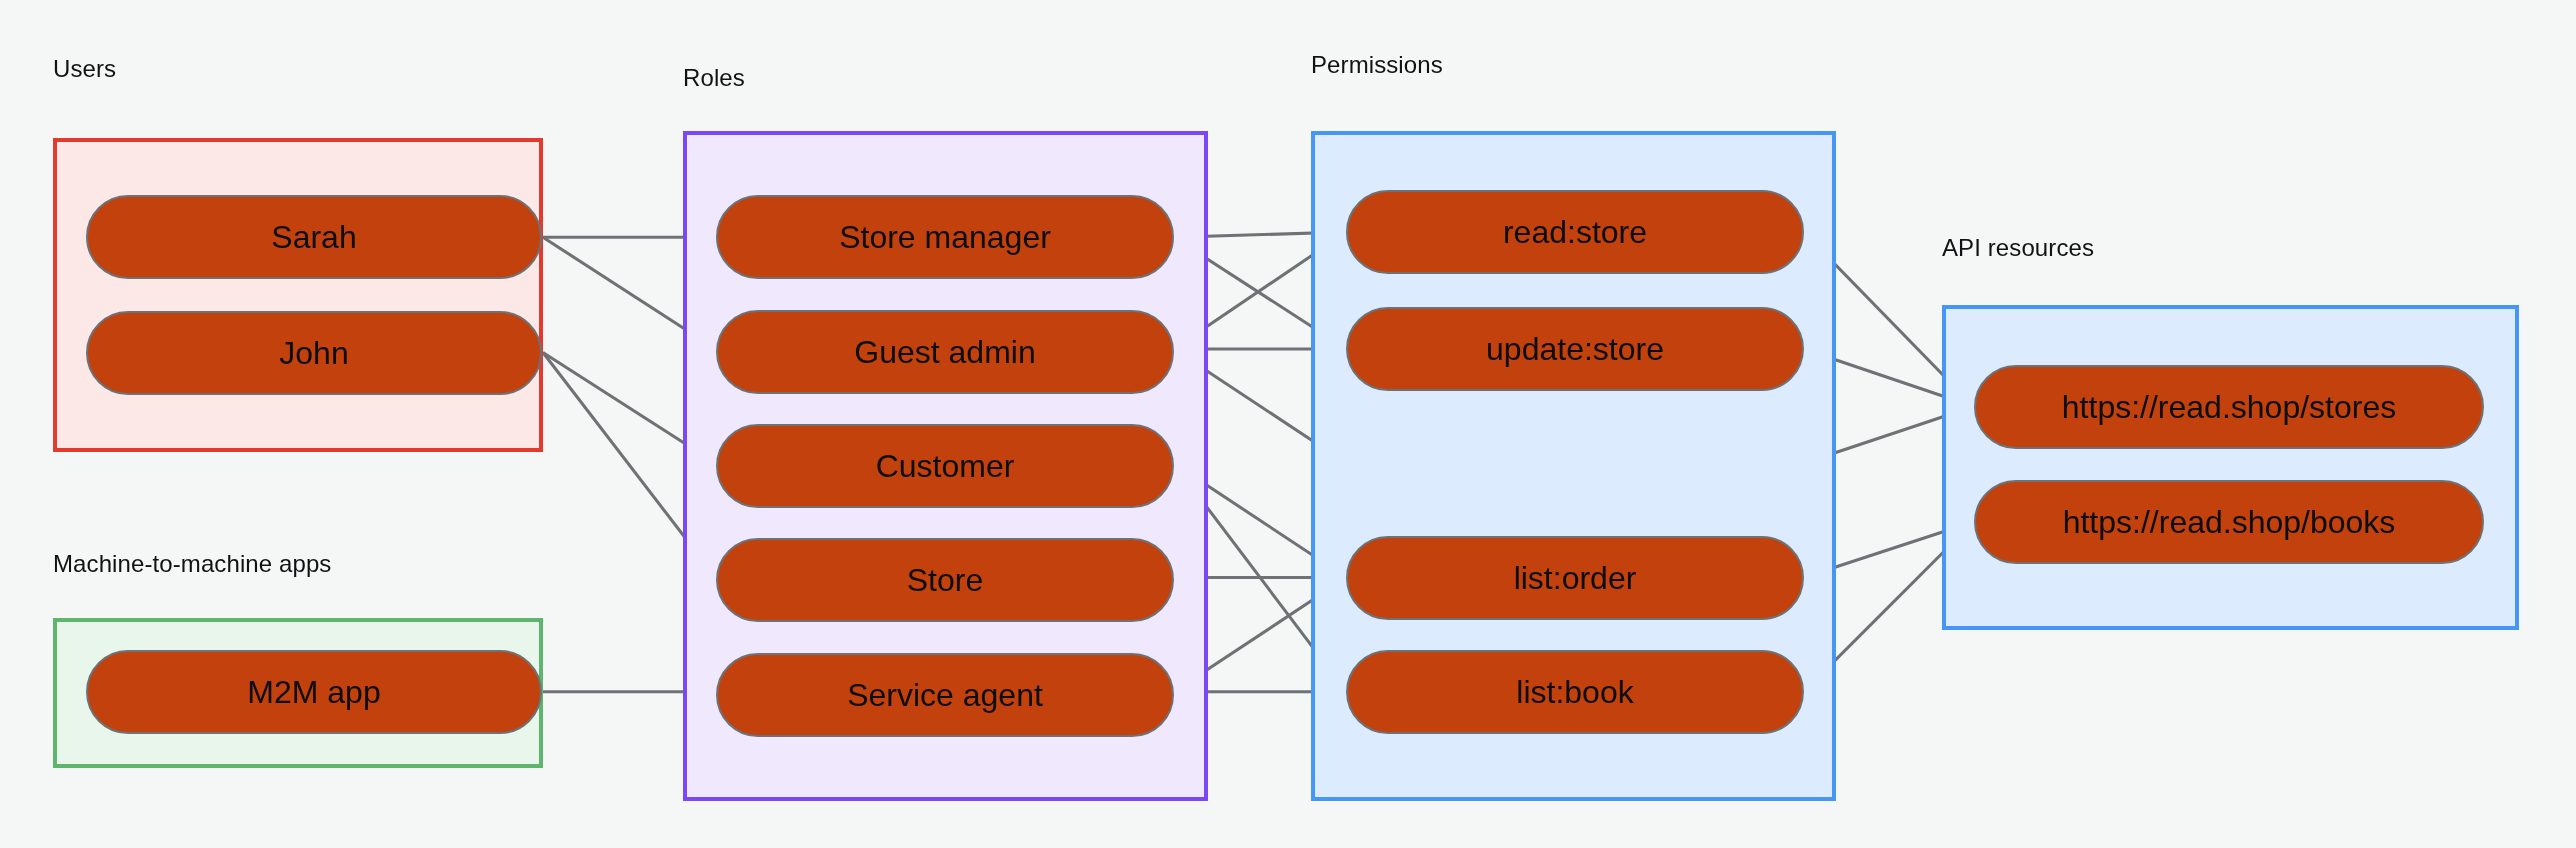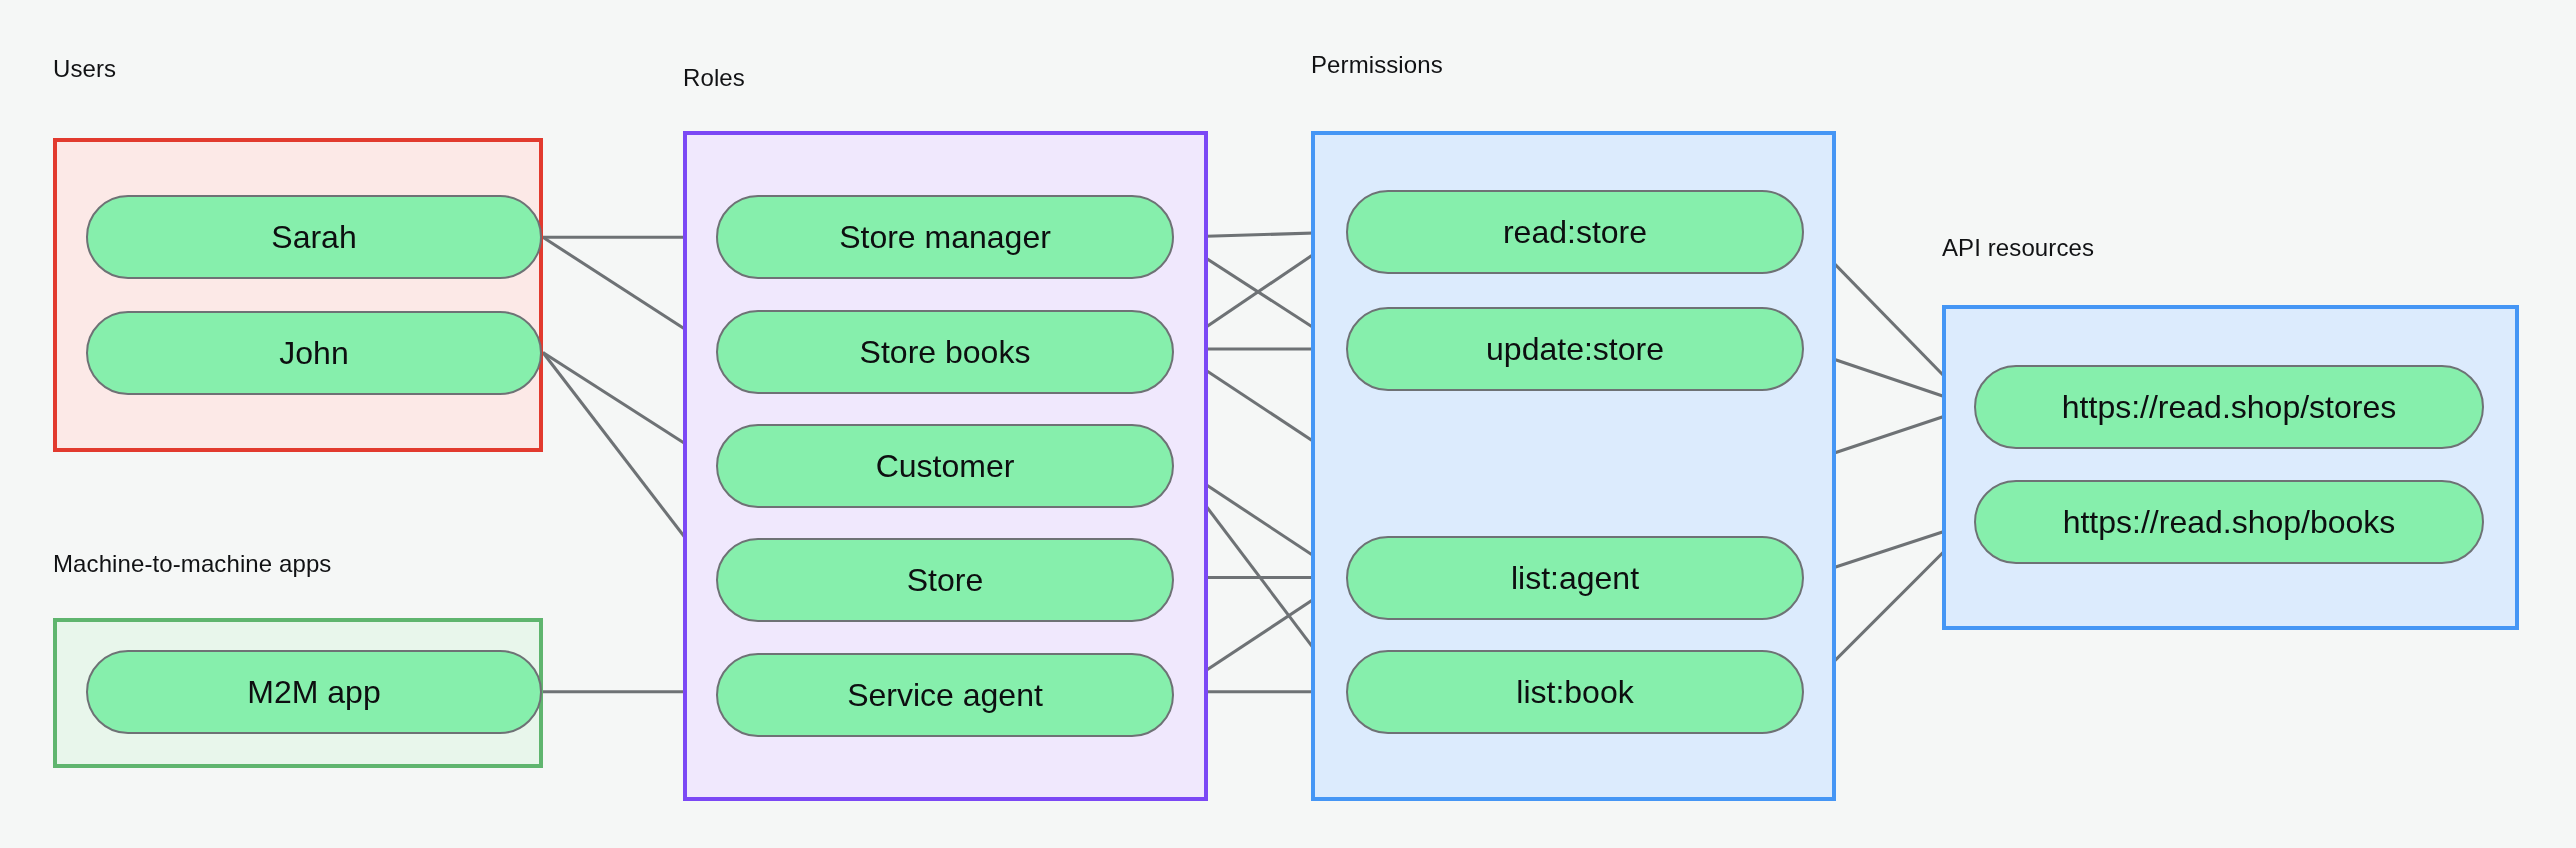--- a/index.html
+++ b/index.html
@@ -34,21 +34,21 @@
   .group-box {
     position: absolute;
     box-sizing: border-box;
     border-width: 4.4px;
     border-style: solid;
     z-index: 2;
   }
   .node {
     position: absolute;
     box-sizing: border-box;
-    background: #86efac;
+    background: #c2410c;
     border: 2.6px solid #6E7275;
     border-radius: 79px;
     display: flex;
     align-items: center;
     justify-content: center;
     font-size: 32px;
     color: #0D0E10;
     z-index: 4;
     white-space: nowrap;
   }
@@ -114,30 +114,30 @@
   <div class="node" style="left:86px; top:195px; width:456px; height:84px;">Sarah</div>
   <div class="node" style="left:86px; top:311px; width:456px; height:84px;">John</div>
 
   <div class="group-label" style="left:53px; top:550px;">Machine-to-machine apps</div>
   <div class="group-box grp-m2m" style="left:53px; top:618px; width:490px; height:150px;"></div>
   <div class="node" style="left:86px; top:650px; width:456px; height:84px;">M2M app</div>
 
   <div class="group-label" style="left:683px; top:64px;">Roles</div>
   <div class="group-box grp-roles" style="left:683px; top:131px; width:525px; height:670px;"></div>
   <div class="node" style="left:716px; top:195px; width:458px; height:84px;">Store manager</div>
-  <div class="node" style="left:716px; top:310px; width:458px; height:84px;">Store books</div>
+  <div class="node" style="left:716px; top:310px; width:458px; height:84px;">Guest admin</div>
   <div class="node" style="left:716px; top:424px; width:458px; height:84px;">Customer</div>
   <div class="node" style="left:716px; top:538px; width:458px; height:84px;">Store</div>
   <div class="node" style="left:716px; top:653px; width:458px; height:84px;">Service agent</div>
 
   <div class="group-label" style="left:1311px; top:51px;">Permissions</div>
   <div class="group-box grp-perms" style="left:1311px; top:131px; width:525px; height:670px;"></div>
   <div class="node" style="left:1346px; top:190px; width:458px; height:84px;">read:store</div>
   <div class="node" style="left:1346px; top:307px; width:458px; height:84px;">update:store</div>
-  <div class="node" style="left:1346px; top:536px; width:458px; height:84px;">list:agent</div>
+  <div class="node" style="left:1346px; top:536px; width:458px; height:84px;">list:order</div>
   <div class="node" style="left:1346px; top:650px; width:458px; height:84px;">list:book</div>
 
   <div class="group-label" style="left:1942px; top:234px;">API resources</div>
   <div class="group-box grp-api" style="left:1942px; top:305px; width:577px; height:325px;"></div>
   <div class="node" style="left:1974px; top:365px; width:510px; height:84px;">https://read.shop/stores</div>
   <div class="node" style="left:1974px; top:480px; width:510px; height:84px;">https://read.shop/books</div>
 
 </div>
 
 

